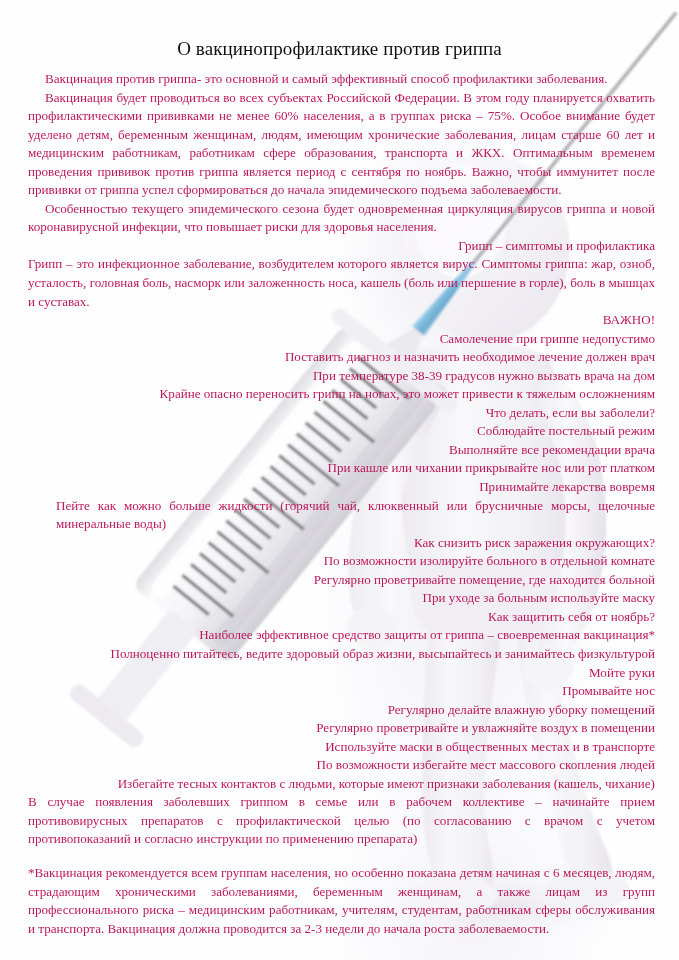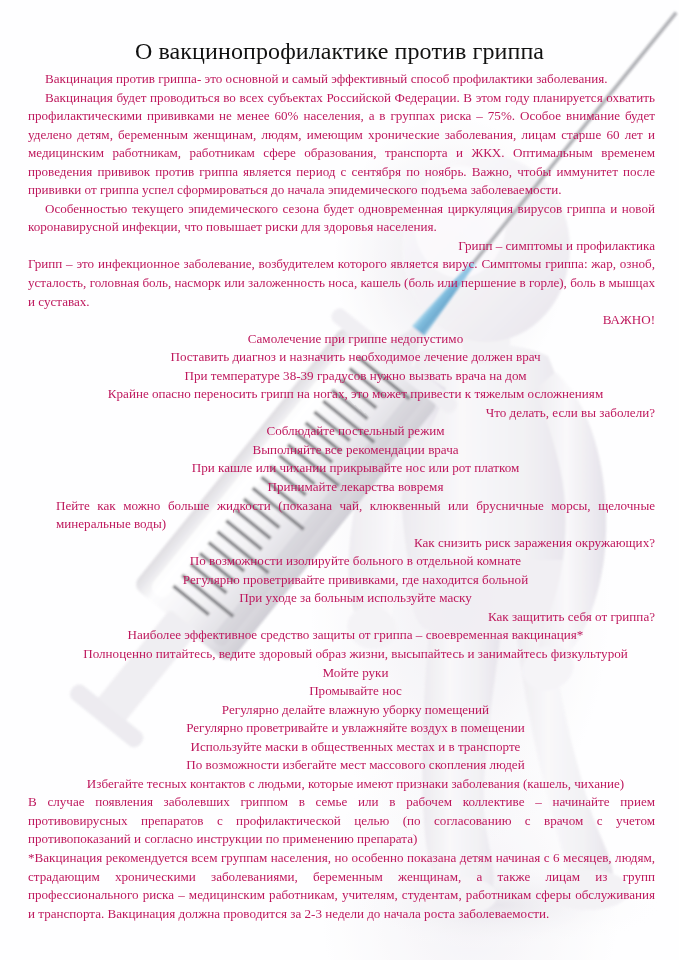--- a/index.html
+++ b/index.html
@@ -45,21 +45,21 @@
     inset: 0;
     z-index: 3;
     padding: 0;
   }
 
   .doc-title {
     position: absolute;
     left: 0; right: 0;
     top: 38px;
     text-align: center;
-    font-size: 24px;
+    font-size: 19px;
     font-weight: normal;
     letter-spacing: 0.1px;
     color: #111;
     margin: 0;
   }
 
   .body-block {
     position: absolute;
     left: 28px;
     top: 70px;
@@ -69,24 +69,24 @@
   p.para {
     margin: 0;
     font-size: 13.1px;
     line-height: 18.55px;
     text-align: justify;
     text-justify: inter-word;
     color: #be185d;
   }
   p.para.indent { text-indent: 17px; }
   p.para.flush  { text-indent: 0; text-align: right; }
-  p.para.item-left { text-indent: 0; text-align: center; margin-left: 28px; }
+  p.para.item-left { text-indent: 0; text-align: right; margin-left: 28px; }
   p.para.item-hang { text-indent: 0; text-align: justify; margin-left: 28px; }
   p.para.item-hang2 { text-indent: 0; text-align: justify; }
-  p.para.footnote { text-indent: 0; text-align: justify; }
+  p.para.footnote { text-indent: 0; text-align: justify; margin-top: 15px; }
 </style>
 </head>
 <body>
 
 <div class="page">
 
   <div class="bg-wash"></div>
 
   <div class="artwork">
     <svg viewBox="0 0 679 960" xmlns="http://www.w3.org/2000/svg" aria-hidden="true">
@@ -229,26 +229,26 @@
       <p class="para flush">ВАЖНО!</p>
       <p class="para item-left">Самолечение при гриппе недопустимо</p>
       <p class="para item-left">Поставить диагноз и назначить необходимое лечение должен врач</p>
       <p class="para item-left">При температуре 38-39 градусов нужно вызвать врача на дом</p>
       <p class="para item-left">Крайне опасно переносить грипп на ногах, это может привести к тяжелым осложнениям</p>
       <p class="para flush">Что делать, если вы заболели?</p>
       <p class="para item-left">Соблюдайте постельный режим</p>
       <p class="para item-left">Выполняйте все рекомендации врача</p>
       <p class="para item-left">При кашле или чихании прикрывайте нос или рот платком</p>
       <p class="para item-left">Принимайте лекарства вовремя</p>
-      <p class="para item-hang" style="text-align:justify;">Пейте как можно больше жидкости (показана чай, клюквенный или брусничные морсы, щелочные минеральные воды)</p>
+      <p class="para item-hang" style="text-align:justify;">Пейте как можно больше жидкости (горячий чай, клюквенный или брусничные морсы, щелочные минеральные воды)</p>
       <p class="para flush">Как снизить риск заражения окружающих?</p>
       <p class="para item-left">По возможности изолируйте больного в отдельной комнате</p>
-      <p class="para item-left">Регулярно проветривайте прививками, где находится больной</p>
+      <p class="para item-left">Регулярно проветривайте помещение, где находится больной</p>
       <p class="para item-left">При уходе за больным используйте маску</p>
-      <p class="para flush">Как защитить себя от гриппа?</p>
+      <p class="para flush">Как защитить себя от ноябрь?</p>
       <p class="para item-left">Наиболее эффективное средство защиты от гриппа – своевременная вакцинация*</p>
       <p class="para item-left">Полноценно питайтесь, ведите здоровый образ жизни, высыпайтесь и занимайтесь физкультурой</p>
       <p class="para item-left">Мойте руки</p>
       <p class="para item-left">Промывайте нос</p>
       <p class="para item-left">Регулярно делайте влажную уборку помещений</p>
       <p class="para item-left">Регулярно проветривайте и увлажняйте воздух в помещении</p>
       <p class="para item-left">Используйте маски в общественных местах и в транспорте</p>
       <p class="para item-left">По возможности избегайте мест массового скопления людей</p>
       <p class="para item-left">Избегайте тесных контактов с людьми, которые имеют признаки заболевания (кашель, чихание)</p>
       <p class="para item-hang2" style="text-align:justify;">В случае появления заболевших гриппом в семье или в рабочем коллективе – начинайте прием противовирусных препаратов с профилактической целью (по согласованию с врачом с учетом противопоказаний и согласно инструкции по применению препарата)</p>

